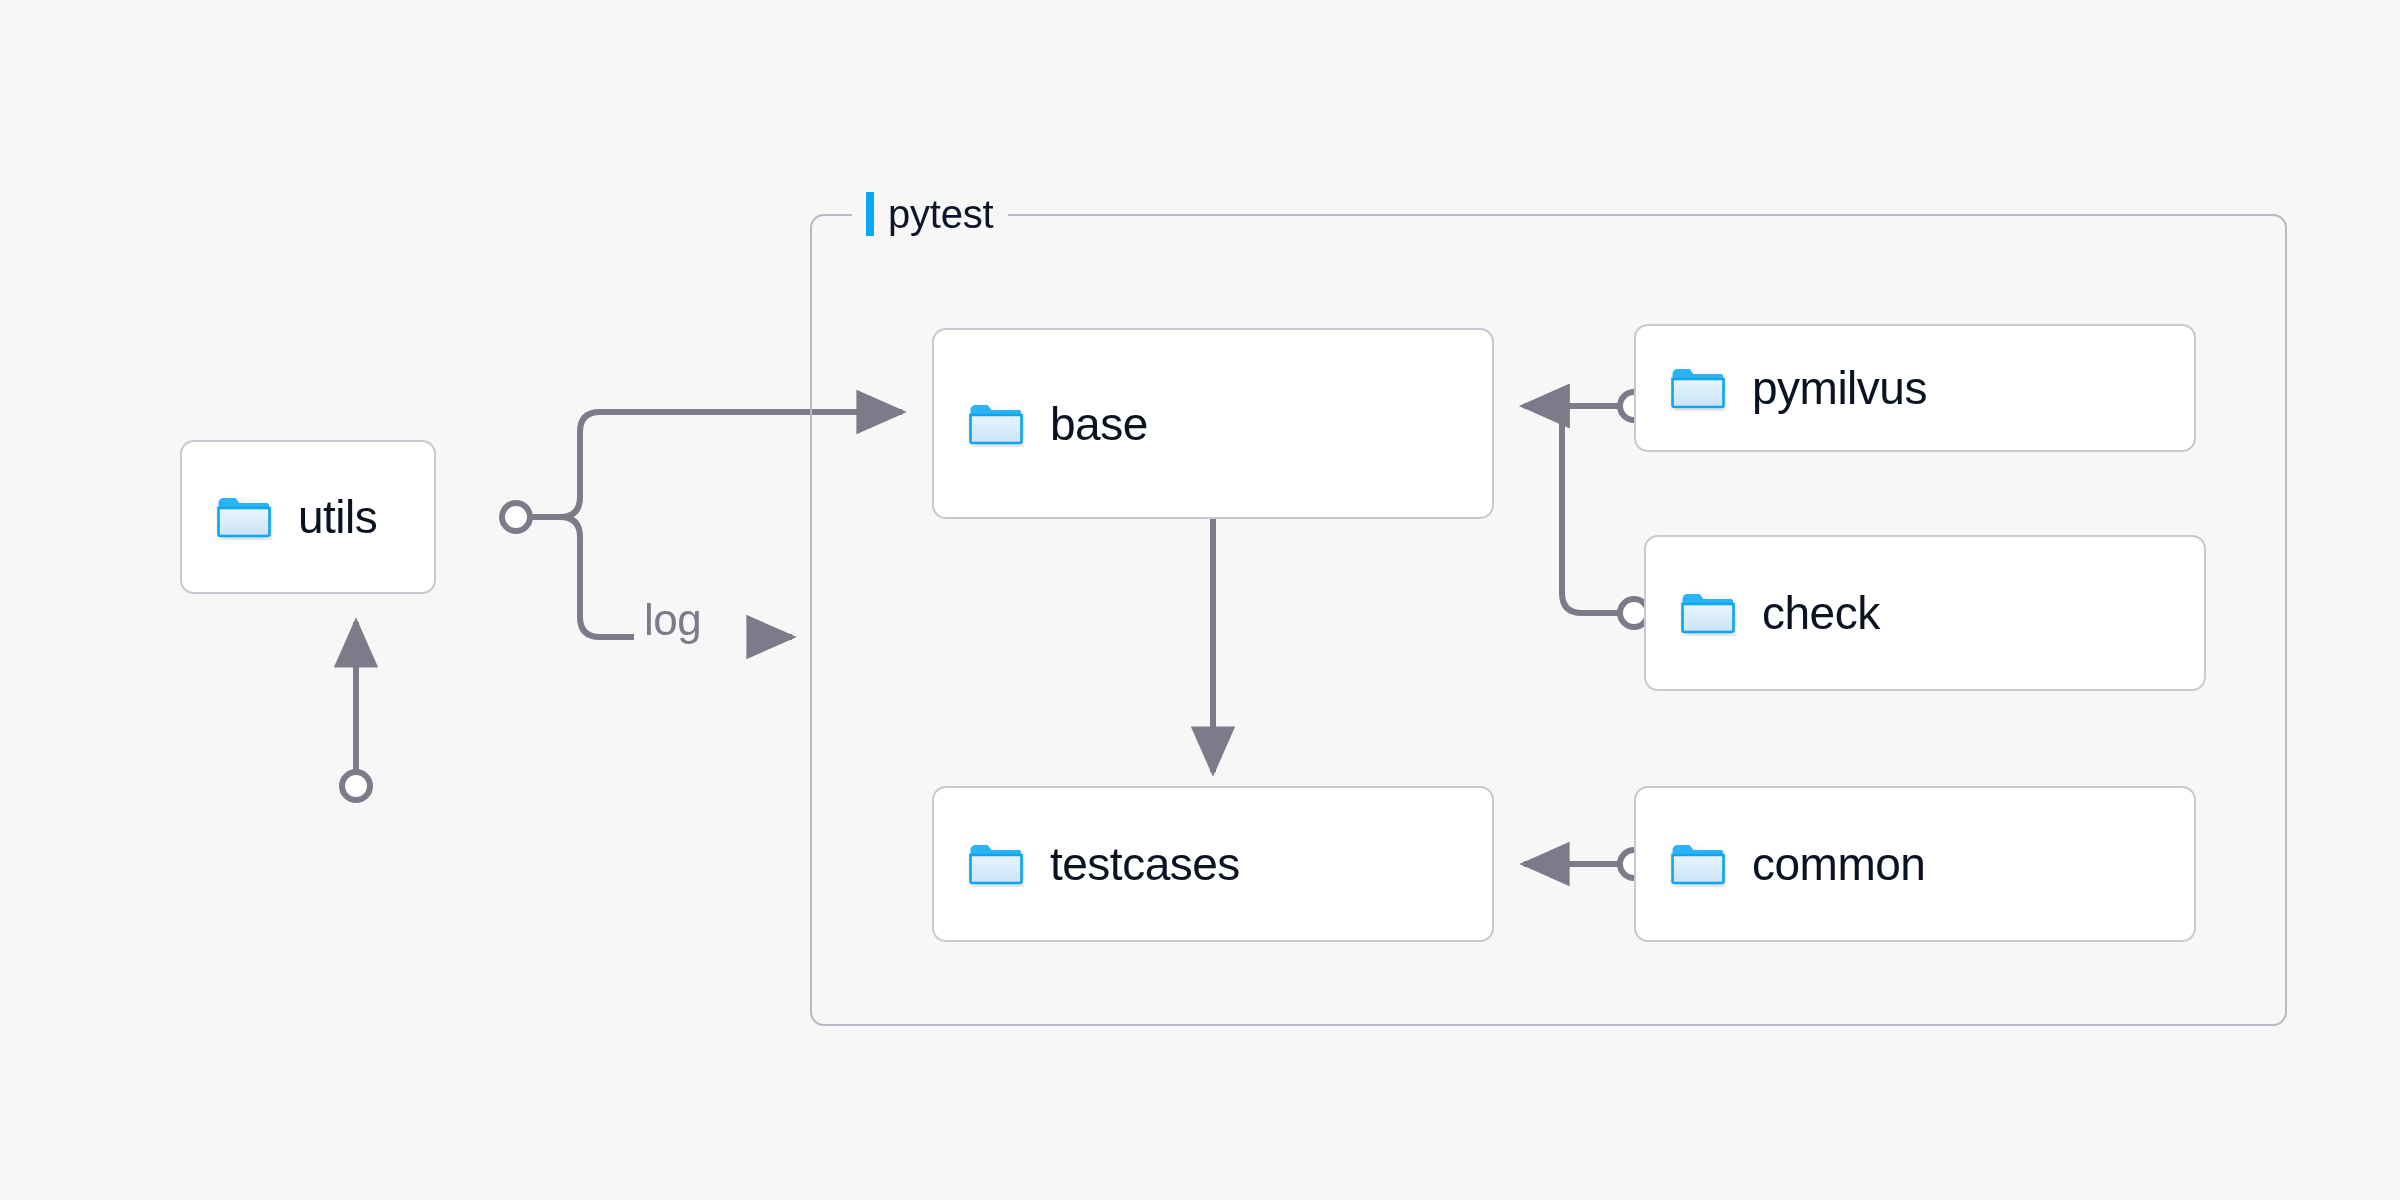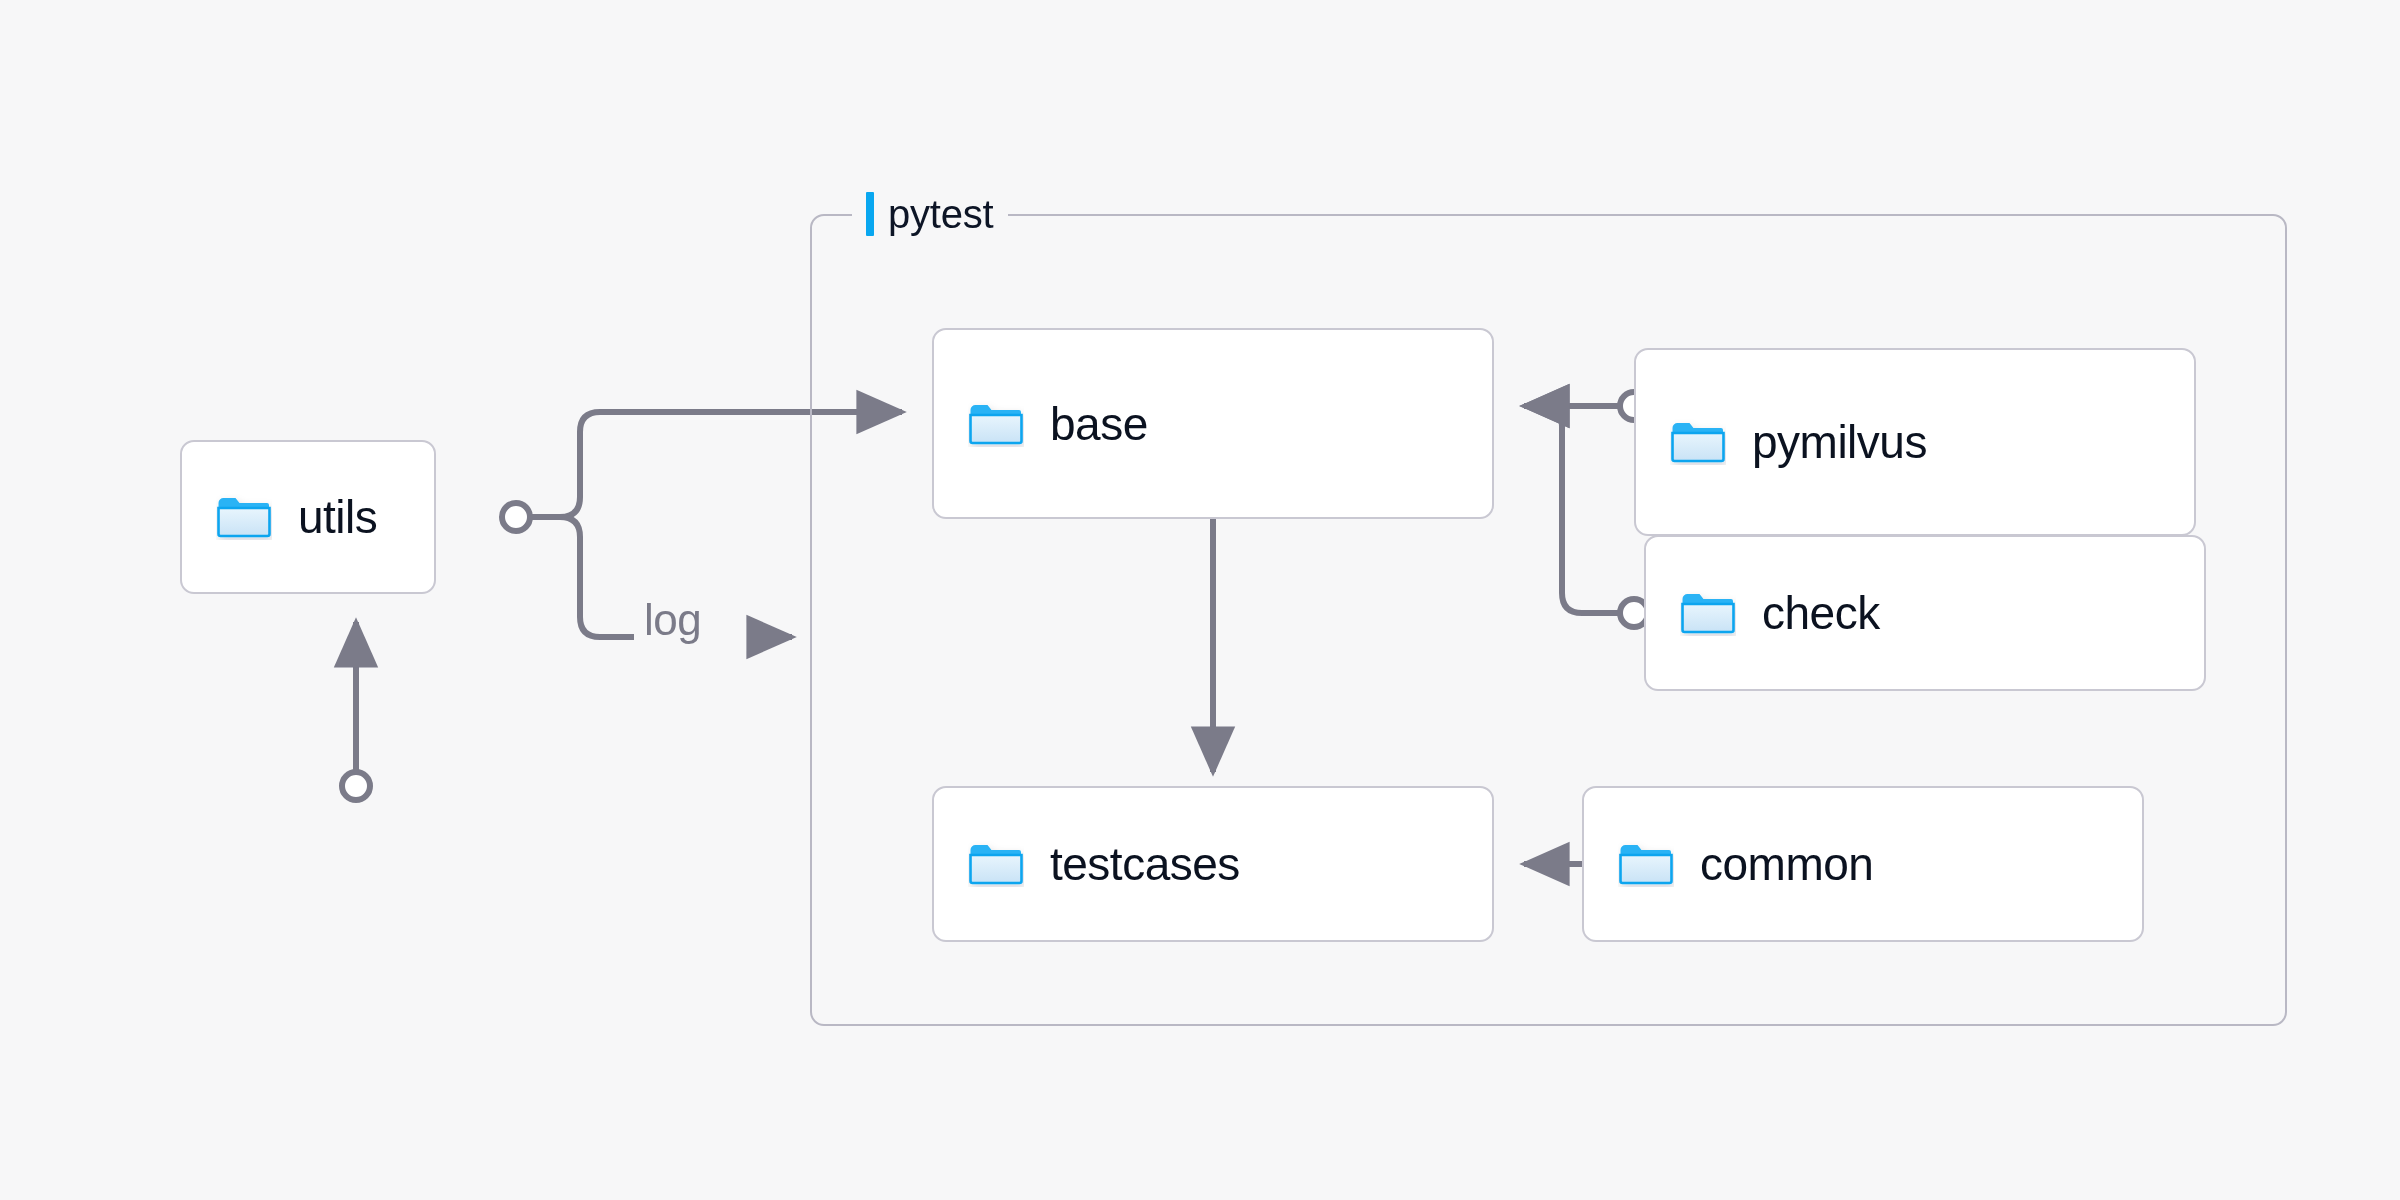--- a/index.html
+++ b/index.html
@@ -180,41 +180,41 @@
   <div class="node" style="left:892px; top:786px; width:562px; height:156px;">
     <svg class="folder-icon" viewBox="0 0 56 46">
       <g filter="url(#folderShadow)">
         <path d="M2.5 9 a5 5 0 0 1 5 -5 h12 l4 5 h27.5 a2 2 0 0 1 2 2 v29 a2 2 0 0 1 -2 2 h-46.5 a2 2 0 0 1 -2 -2 z" fill="#2ab3f5"></path>
         <path d="M2.5 14 h51 v26 a2 2 0 0 1 -2 2 h-47 a2 2 0 0 1 -2 -2 z" fill="url(#folderGrad)" stroke="#0aa5ef" stroke-width="2.6"></path>
       </g>
     </svg>
     <span class="node-label">testcases</span>
   </div>
 
-  <div class="node" style="left:1594px; top:348px; width:562px; height:188px;">
+  <div class="node" style="left:1594px; top:324px; width:562px; height:128px;">
     <svg class="folder-icon" viewBox="0 0 56 46">
       <g filter="url(#folderShadow)">
         <path d="M2.5 9 a5 5 0 0 1 5 -5 h12 l4 5 h27.5 a2 2 0 0 1 2 2 v29 a2 2 0 0 1 -2 2 h-46.5 a2 2 0 0 1 -2 -2 z" fill="#2ab3f5"></path>
         <path d="M2.5 14 h51 v26 a2 2 0 0 1 -2 2 h-47 a2 2 0 0 1 -2 -2 z" fill="url(#folderGrad)" stroke="#0aa5ef" stroke-width="2.6"></path>
       </g>
     </svg>
     <span class="node-label">pymilvus</span>
   </div>
 
   <div class="node" style="left:1604px; top:535px; width:562px; height:156px;">
     <svg class="folder-icon" viewBox="0 0 56 46">
       <g filter="url(#folderShadow)">
         <path d="M2.5 9 a5 5 0 0 1 5 -5 h12 l4 5 h27.5 a2 2 0 0 1 2 2 v29 a2 2 0 0 1 -2 2 h-46.5 a2 2 0 0 1 -2 -2 z" fill="#2ab3f5"></path>
         <path d="M2.5 14 h51 v26 a2 2 0 0 1 -2 2 h-47 a2 2 0 0 1 -2 -2 z" fill="url(#folderGrad)" stroke="#0aa5ef" stroke-width="2.6"></path>
       </g>
     </svg>
     <span class="node-label">check</span>
   </div>
 
-  <div class="node" style="left:1542px; top:786px; width:562px; height:156px;">
+  <div class="node" style="left:1594px; top:786px; width:562px; height:156px;">
     <svg class="folder-icon" viewBox="0 0 56 46">
       <g filter="url(#folderShadow)">
         <path d="M2.5 9 a5 5 0 0 1 5 -5 h12 l4 5 h27.5 a2 2 0 0 1 2 2 v29 a2 2 0 0 1 -2 2 h-46.5 a2 2 0 0 1 -2 -2 z" fill="#2ab3f5"></path>
         <path d="M2.5 14 h51 v26 a2 2 0 0 1 -2 2 h-47 a2 2 0 0 1 -2 -2 z" fill="url(#folderGrad)" stroke="#0aa5ef" stroke-width="2.6"></path>
       </g>
     </svg>
     <span class="node-label">common</span>
   </div>
 
   <div class="edge-label" style="left:594px; top:592px;">

